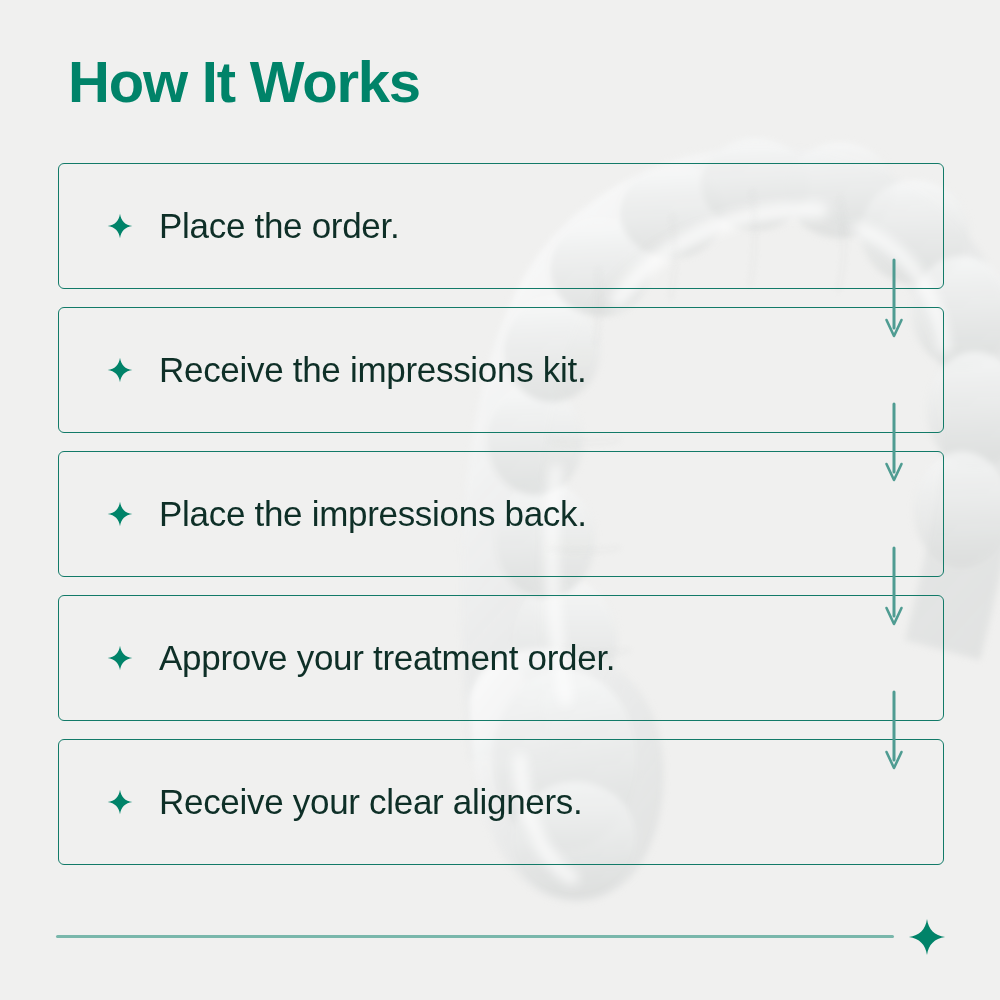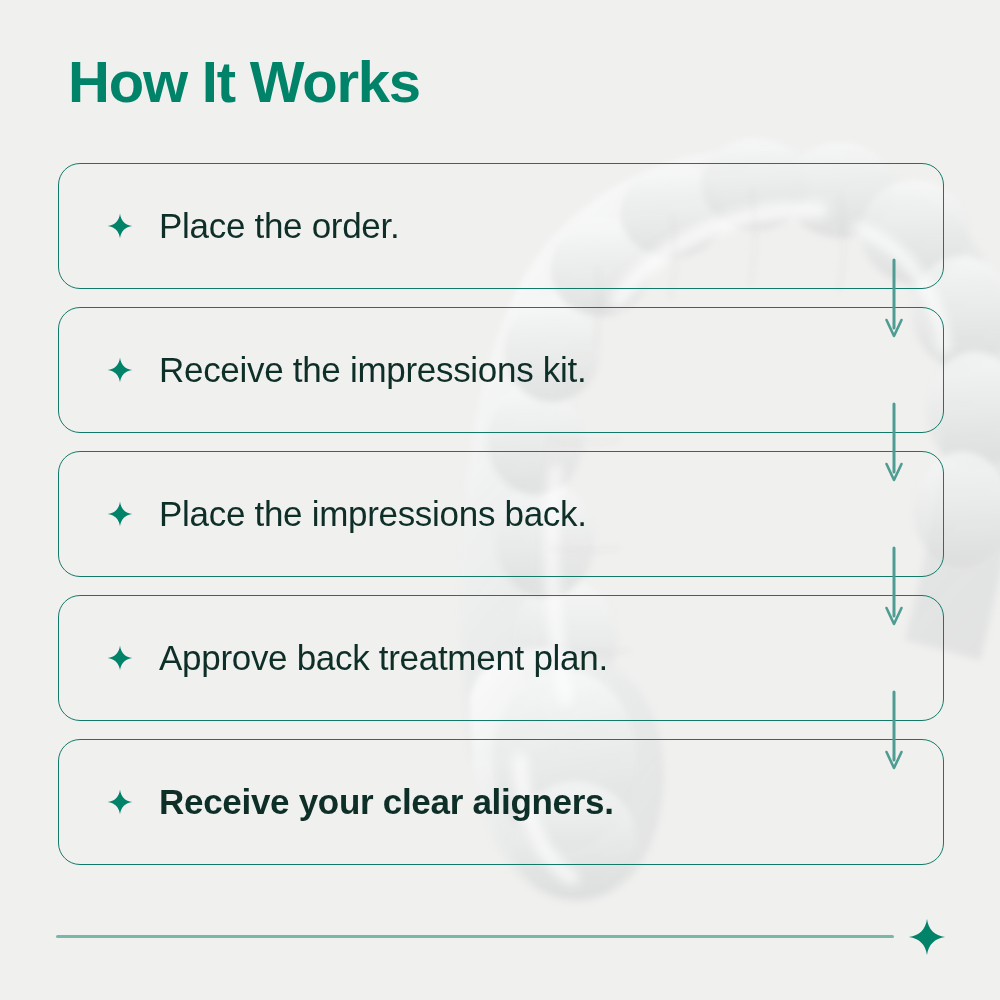--- a/index.html
+++ b/index.html
@@ -42,26 +42,26 @@
     position:absolute;
     left:58px; top:163px;
     width:886px;
     z-index:2;
   }
   .step-card {
     position:relative;
     height:126px;
     margin-bottom:18px;
     border:1.4px solid #127a68;
-    border-radius:22px;
+    border-radius:6px;
     display:flex;
     align-items:center;
     background:transparent;
   }
-  .step-card:last-child { margin-bottom:0;font-weight:bold; }
+  .step-card:last-child { margin-bottom:0; }
 
   .step-sparkle {
     position:absolute;
     left:48px;
     top:50%;
     transform:translateY(-50%);
     width:26px; height:26px;
     display:block;
   }
   .step-label {
@@ -206,21 +206,21 @@
       <svg class="step-sparkle" viewBox="0 0 24 24" aria-hidden="true">
         <path d="M12 0.6 C12.9 7.2 16.8 11.1 23.4 12 C16.8 12.9 12.9 16.8 12 23.4 C11.1 16.8 7.2 12.9 0.6 12 C7.2 11.1 11.1 7.2 12 0.6 Z" fill="#008369"></path>
       </svg>
       <span class="step-label">Place the impressions back.</span>
     </div>
 
     <div class="step-card">
       <svg class="step-sparkle" viewBox="0 0 24 24" aria-hidden="true">
         <path d="M12 0.6 C12.9 7.2 16.8 11.1 23.4 12 C16.8 12.9 12.9 16.8 12 23.4 C11.1 16.8 7.2 12.9 0.6 12 C7.2 11.1 11.1 7.2 12 0.6 Z" fill="#008369"></path>
       </svg>
-      <span class="step-label">Approve back treatment plan.</span>
+      <span class="step-label">Approve your treatment order.</span>
     </div>
 
     <div class="step-card">
       <svg class="step-sparkle" viewBox="0 0 24 24" aria-hidden="true">
         <path d="M12 0.6 C12.9 7.2 16.8 11.1 23.4 12 C16.8 12.9 12.9 16.8 12 23.4 C11.1 16.8 7.2 12.9 0.6 12 C7.2 11.1 11.1 7.2 12 0.6 Z" fill="#008369"></path>
       </svg>
       <span class="step-label">Receive your clear aligners.</span>
     </div>
   </div>
 

